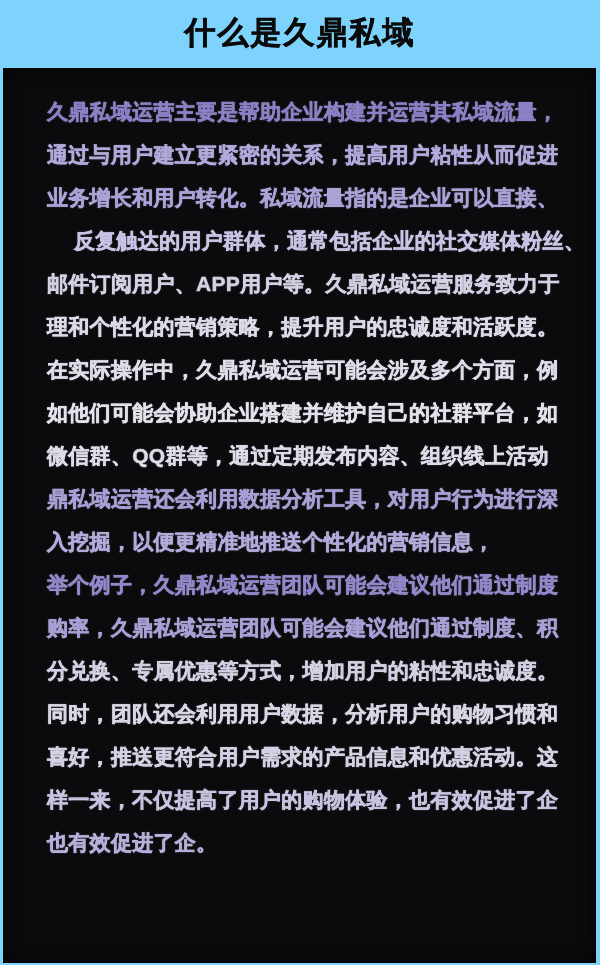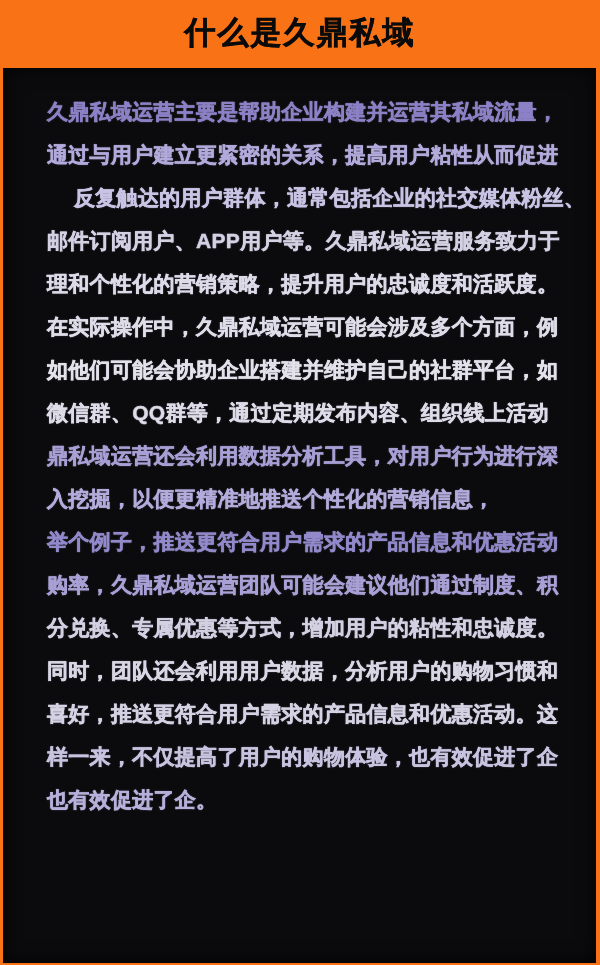--- a/index.html
+++ b/index.html
@@ -5,21 +5,21 @@
   html, body {
     margin: 0;
     padding: 0;
     background: #ffffff;
     font-family: "Liberation Sans", "DejaVu Sans", sans-serif;
   }
   .page {
     position: relative;
     width: 600px;
     height: 965px;
-    background: #f97316;
+    background: #7dd3fc;
     overflow: hidden;
   }
   .title {
     margin: 0;
     padding-top: 14px;
     height: 54px;
     text-align: center;
     font-size: 31px;
     line-height: 38px;
     font-weight: 900;
@@ -49,29 +49,30 @@
   }
 </style>
 </head>
 <body>
 
 <div class="page">
   <h1 class="title">什么是久鼎私域</h1>
   <div class="panel">
       <div class="line" style="color: rgb(140, 129, 198);">久鼎私域运营主要是帮助企业构建并运营其私域流量，</div>
       <div class="line" style="color: rgb(178, 170, 219);">通过与用户建立更紧密的关系，提高用户粘性从而促进</div>
+      <div class="line" style="color: rgb(171, 163, 215);">业务增长和用户转化。私域流量指的是企业可以直接、</div>
       <div class="line" style="color: rgb(201, 196, 228); margin-left: 27px;">反复触达的用户群体，通常包括企业的社交媒体粉丝、</div>
       <div class="line" style="color: rgb(212, 209, 227);">邮件订阅用户、APP用户等。久鼎私域运营服务致力于</div>
       <div class="line" style="color: rgb(221, 219, 231);">理和个性化的营销策略，提升用户的忠诚度和活跃度。</div>
       <div class="line" style="color: rgb(223, 222, 232);">在实际操作中，久鼎私域运营可能会涉及多个方面，例</div>
       <div class="line" style="color: rgb(227, 226, 234);">如他们可能会协助企业搭建并维护自己的社群平台，如</div>
       <div class="line" style="color: rgb(221, 220, 231);">微信群、QQ群等，通过定期发布内容、组织线上活动</div>
       <div class="line" style="color: rgb(168, 159, 213);">鼎私域运营还会利用数据分析工具，对用户行为进行深</div>
       <div class="line" style="color: rgb(179, 171, 219);">入挖掘，以便更精准地推送个性化的营销信息，</div>
-      <div class="line" style="color: rgb(146, 137, 203);">举个例子，推送更符合用户需求的产品信息和优惠活动</div>
+      <div class="line" style="color: rgb(146, 137, 203);">举个例子，久鼎私域运营团队可能会建议他们通过制度</div>
       <div class="line" style="color: rgb(169, 160, 214); text-align: right;">购率，久鼎私域运营团队可能会建议他们通过制度、积</div>
       <div class="line" style="color: rgb(211, 208, 226);">分兑换、专属优惠等方式，增加用户的粘性和忠诚度。</div>
       <div class="line" style="color: rgb(218, 215, 229);">同时，团队还会利用用户数据，分析用户的购物习惯和</div>
       <div class="line" style="color: rgb(213, 210, 227);">喜好，推送更符合用户需求的产品信息和优惠活动。这</div>
       <div class="line" style="color: rgb(200, 196, 224);">样一来，不仅提高了用户的购物体验，也有效促进了企</div>
       <div class="line" style="color: rgb(182, 176, 218);">也有效促进了企。</div>
     </div>
 </div>
 
 </body></html>

